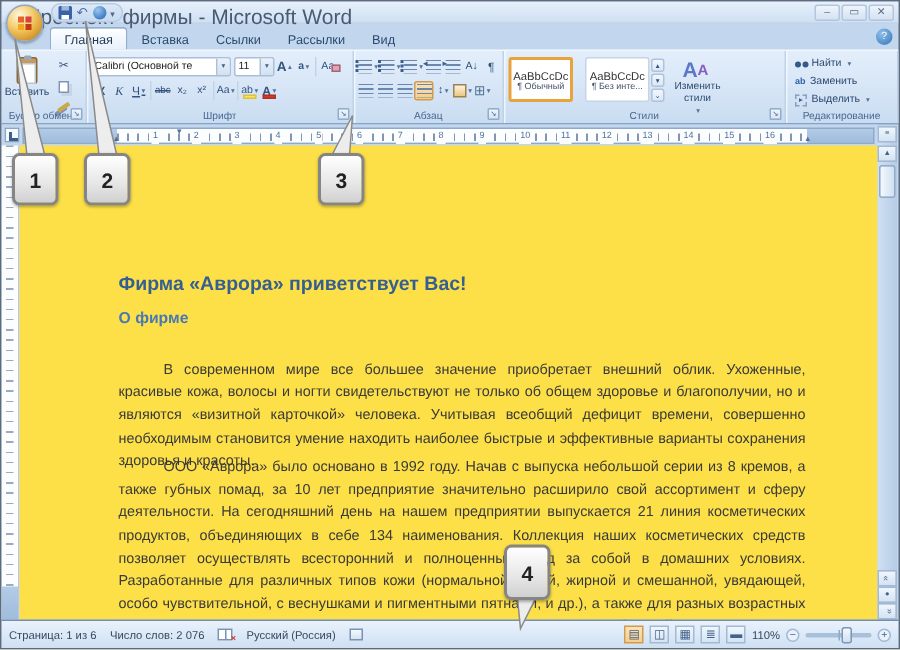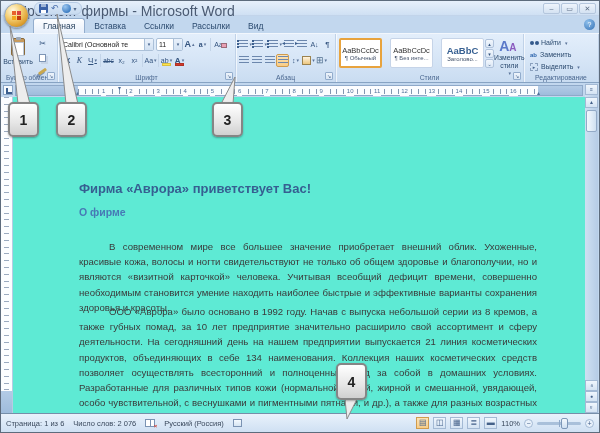--- a/index.html
+++ b/index.html
@@ -119,21 +119,21 @@
   .hwhite::before{content:"";position:absolute;left:0;right:0;top:3px;height:5px;
     background:repeating-linear-gradient(to right,rgba(90,115,150,.75) 0 1px,transparent 1px 6.8px);}
   .rnum{position:absolute;top:1px;font-size:6px;color:#51719a;background:#fcfdff;padding:0 1px;line-height:9px;}
   .mk{position:absolute;font-size:6px;color:#51719a;line-height:6px;top:0;}
   .vruler{position:absolute;left:0;top:96px;width:12px;bottom:19px;background:#fcfdff;border-right:1px solid #b6cbe3;}
   .vruler::before{content:"";position:absolute;top:0;bottom:0;left:3px;width:5px;
     background:repeating-linear-gradient(to bottom,rgba(90,115,150,.6) 0 1px,transparent 1px 6.8px);}
   .vmargin{position:absolute;left:0;right:0;bottom:0;height:22px;background:linear-gradient(#b3cbe6,#9fbcdc);}
 
   
-  .page{position:absolute;left:12px;top:96px;right:14px;bottom:19px;background:#5eead4;overflow:hidden;}
+  .page{position:absolute;left:12px;top:96px;right:14px;bottom:19px;background:#fde047;overflow:hidden;}
   .doc-h1{position:absolute;left:66px;top:84px;font-size:13px;font-weight:bold;color:#365f91;}
   .doc-h2{position:absolute;left:66px;top:109px;font-size:10.5px;font-weight:bold;color:#4779b5;}
   .doc-p{position:absolute;left:66px;width:458px;font-size:9.6px;line-height:15.2px;color:#3a3a3a;
     text-align:justify;text-indent:30px;}
   .p1{top:142px;} .p2{top:207px;}
 
   
   .scroll{position:absolute;right:1px;top:83px;width:13px;bottom:19px;background:linear-gradient(to right,#cfe0f2,#b6cce6);}
   .scr-btn{width:13px;height:11px;border:1px solid #a3b9d4;background:linear-gradient(#f0f6fd,#d4e3f3);
     font-size:5px;line-height:9px;text-align:center;color:#44618a;}
@@ -351,24 +351,20 @@
       <div style="display:flex">
         <div class="cards">
           <div class="card sel">
             <span class="prev">AaBbCcDc</span>
             <span class="nm">¶ Обычный</span>
           </div>
           <div class="card">
             <span class="prev">AaBbCcDc</span>
             <span class="nm">¶ Без инте...</span>
           </div>
-          <div class="card">
-            <span class="prev h1p">AaBbC</span>
-            <span class="nm">Заголово...</span>
-          </div>
         </div>
         <div class="sty-scroll">
           <div class="sbtn">▴</div>
           <div class="sbtn">▾</div>
           <div class="sbtn">⌄</div>
         </div>
         <div class="chgsty">
           <span class="aa-ic">
               <span class="a1">А</span>
               <span class="a2">А</span>

